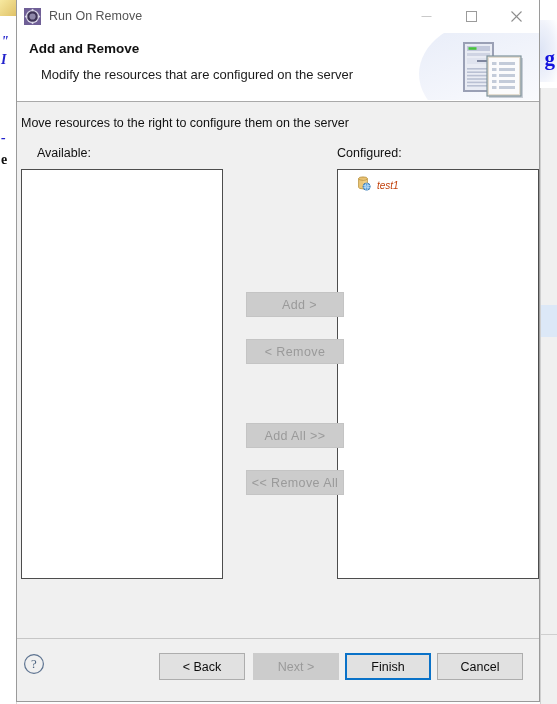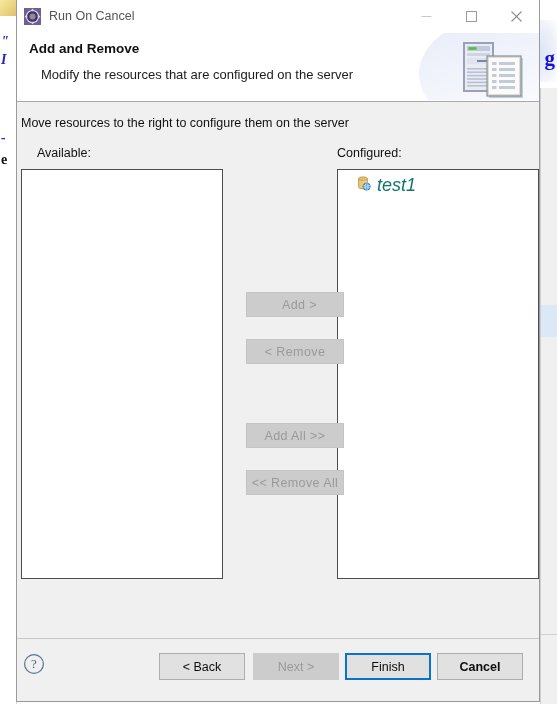--- a/index.html
+++ b/index.html
@@ -226,23 +226,23 @@
   .list-configured { left: 320px; width: 202px; }
 
   .list-item {
     display: flex;
     align-items: center;
     height: 20px;
     padding-left: 18px;
     gap: 6px;
   }
   .list-item-label {
-    font-size: 18px;
+    font-size: 10px;
     font-style: italic;
-    color: #0f766e;
+    color: #c2410c;
   }
 
   
   .xfer-btn {
     position: absolute;
     left: 229px;
     width: 98px;
     height: 25px;
     background: #cccccc;
     border: 1px solid #c4c4c4;
@@ -288,21 +288,21 @@
     align-items: center;
     justify-content: center;
   }
   .btn-back   { left: 142px; }
   .btn-next   { left: 236px; background: #cccccc; border-color: #cccccc; color: #9a9a9a; }
   .btn-finish {
     left: 328px;
     background: #e1e1e1;
     border: 2px solid #0a72c8;
   }
-  .btn-cancel { left: 420px; font-weight: bold; }
+  .btn-cancel { left: 420px; }
 
   .watermark {
     position: absolute;
     right: 4px;
     top: 24px;
     font-size: 15px;
     color: #c8c8c8;
     letter-spacing: 1px;
     white-space: nowrap;
     pointer-events: none;
@@ -340,21 +340,21 @@
         <circle cx="8.5" cy="8.5" r="5.4" fill="#3d3355"></circle>
         <circle cx="8.5" cy="8.5" r="3.1" fill="#8e87a8"></circle>
         <g fill="#d9d6e6">
           <rect x="7.7" y="0.9" width="1.7" height="2.4"></rect>
           <rect x="7.7" y="13.7" width="1.7" height="2.4"></rect>
           <rect x="0.9" y="7.7" width="2.4" height="1.7"></rect>
           <rect x="13.7" y="7.7" width="2.4" height="1.7"></rect>
         </g>
       </svg>
     </span>
-    <span class="title-text">Run On Cancel</span>
+    <span class="title-text">Run On Remove</span>
 
     <div class="win-btns">
       <div class="win-btn">
         <svg width="11" height="11" viewBox="0 0 11 11">
             <line x1="0.5" y1="5.5" x2="10.5" y2="5.5" stroke="#c9c9c9" stroke-width="1"></line>
           </svg>
       </div>
       <div class="win-btn">
         <svg width="11" height="11" viewBox="0 0 11 11">
             <rect x="0.5" y="0.5" width="10" height="10" fill="none" stroke="#9b9b9b" stroke-width="1"></rect>

